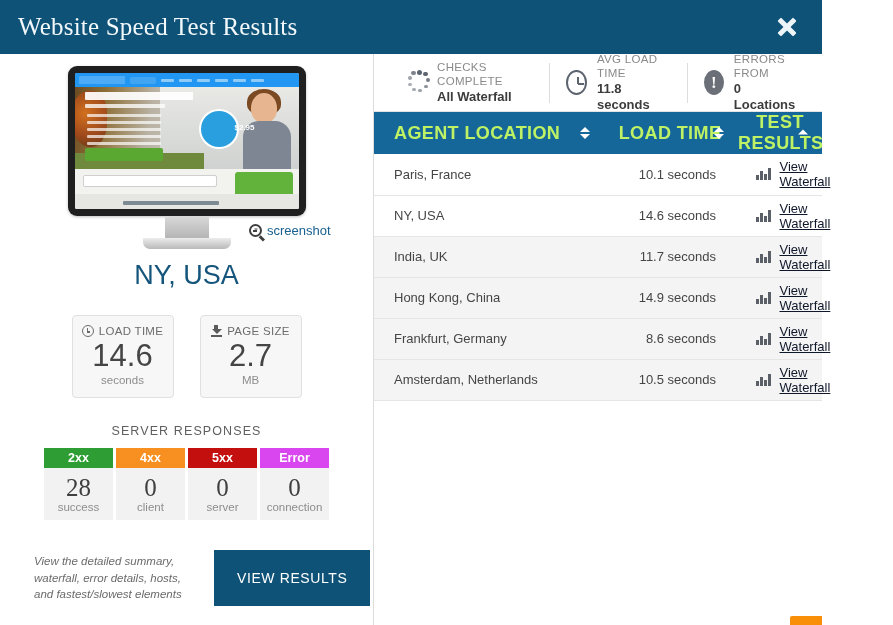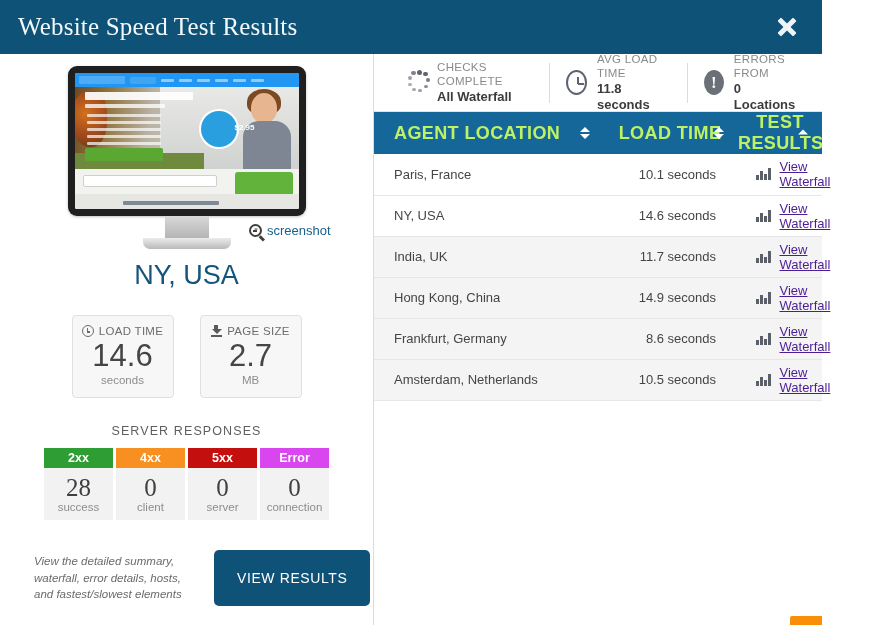--- a/index.html
+++ b/index.html
@@ -92,21 +92,21 @@
     border-bottom: 1px solid #e6e6e6; vertical-align: middle;
   }
   tbody tr.odd td { background:#ffffff; }
   tbody tr.even td { background:#f4f4f4; }
   td.c-loc { text-align:left; padding-left:20px; }
   td.c-time { text-align:right; padding-right:22px; color:#505050; }
   td.c-res { text-align:left; padding-left: 18px; }
   .wf-link { display:inline-flex; align-items:center; gap:9px; }
   .bars-icon { display:inline-flex; align-items:flex-end; gap:1.5px; height:12px; }
   .bars-icon i { display:block; width:2.5px; background:#5b6068; }
-  .wf-text { color:#4c1d95; font-size:13px; text-decoration: underline; cursor:pointer; }
+  .wf-text { color:#0f172a; font-size:13px; text-decoration: underline; cursor:pointer; }
 
   
   .monitor-wrap { padding-top: 12px; display:flex; flex-direction: column; align-items:center; }
   .monitor {
     width: 238px; height: 150px; background:#1f1f1f;
     border-radius: 9px; padding: 7px; box-shadow: 0 1px 3px rgba(0,0,0,.25);
   }
   .screen { width:100%; height:100%; border-radius:2px; overflow:hidden; position:relative; background:#d8d4cc; }
   .scr-nav { height:14px; background:#2196f3; display:flex; align-items:center; padding:0 4px; gap:5px; }
   .scr-logo { width:46px; height:8px; background:#4dacf5; border-radius:1px; }
@@ -165,21 +165,21 @@
   .sr-col { width:69px; }
   .sr-head { height:20px; color:#fff; font-size:12.5px; font-weight:bold; display:flex; align-items:center; justify-content:center; }
   .sr-body { background:#f2f2f2; padding:6px 0 7px; text-align:center; }
   .sr-num { font-size:25px; color:#3f3f3f; font-weight:300; line-height:1.1; font-family:"Liberation Serif", serif; }
   .sr-lbl { font-size:11.5px; color:#8d8d8d; }
 
   .footer-row { display:flex; align-items:center; gap:20px; padding: 30px 0 0 34px; }
   .footer-text { font-size:11.5px; color:#6a6a6a; line-height:1.45; width:160px;font-style:italic; }
   .view-results-btn {
     background:#0f5278; color:#fff; font-size:14px; letter-spacing:.6px;
-    padding:20px 23px; border-radius:5px; border:none; cursor:pointer;
+    padding:20px 23px; border-radius:0; border:none; cursor:pointer;
     font-family:"Liberation Sans", sans-serif;
   }
   .orange-tab { position:absolute; right:0; bottom:0; width:32px; height:9px; background:#f98e08; border-radius:2px 0 0 0; }
 </style>
 </head>
 <body>
 
 <div class="modal">
 
   <div class="titlebar">

